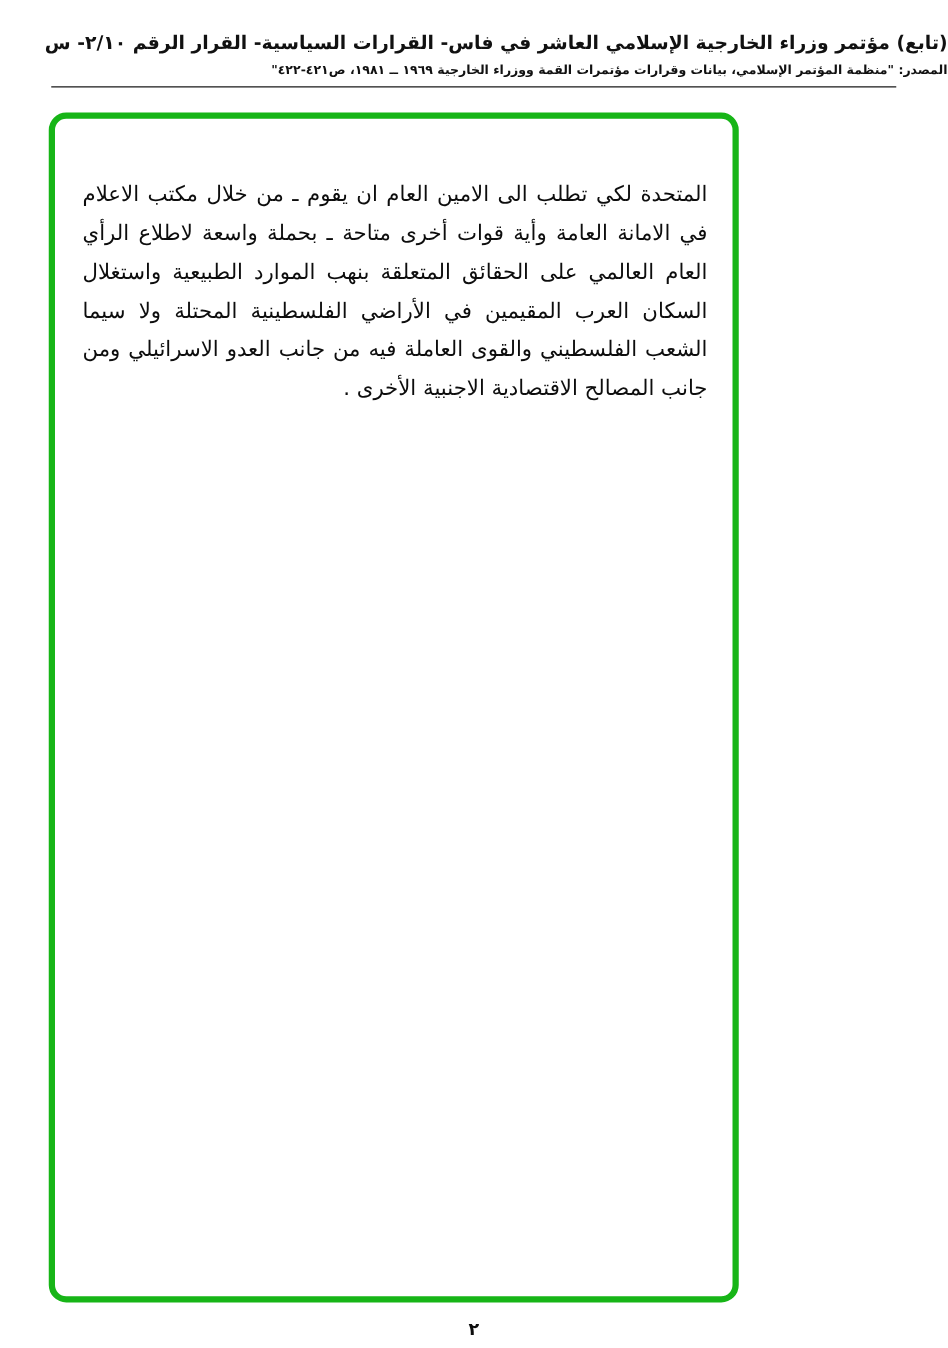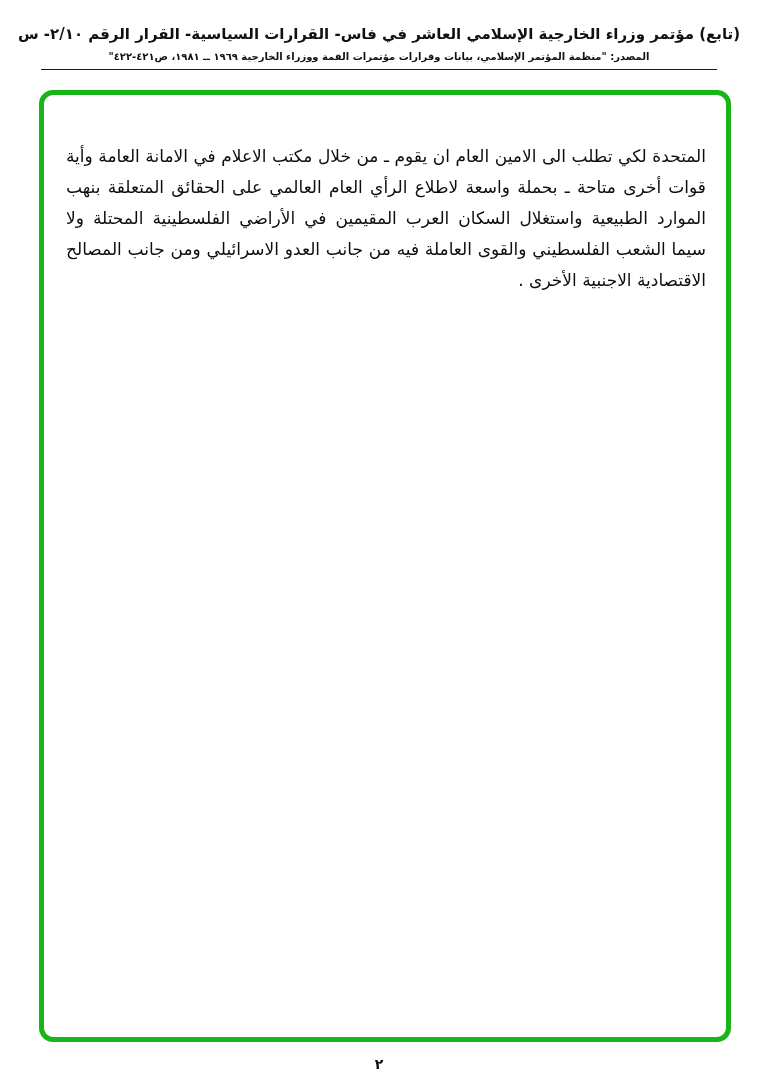--- a/index.html
+++ b/index.html
@@ -12,21 +12,21 @@
     background: #ffffff;
     position: relative;
     overflow: hidden;
     font-family: "DejaVu Sans", sans-serif;
     color: #111111;
   }
 
   
   .page-header {
     direction: rtl;
-    text-align: center;
+    text-align: right;
     padding-top: 24px;
   }
   .header-title {
     font-size: 15px;
     font-weight: bold;
     line-height: 20px;
     white-space: nowrap;
   }
   .header-source {
     font-size: 10px;
@@ -39,21 +39,21 @@
     height: 1px;
     background: #1a1a1a;
     margin: 7px auto 0 auto;
   }
 
   
   .content-frame {
     position: absolute;
     left: 39px;
     top: 90px;
-    width: 692px;
+    width: 552px;
     height: 952px;
     box-sizing: border-box;
     border: 5px solid var(--frame-color, #17b517);
     border-radius: 14px;
     background: #ffffff;
   }
 
   
   .body-text {
     direction: rtl;

